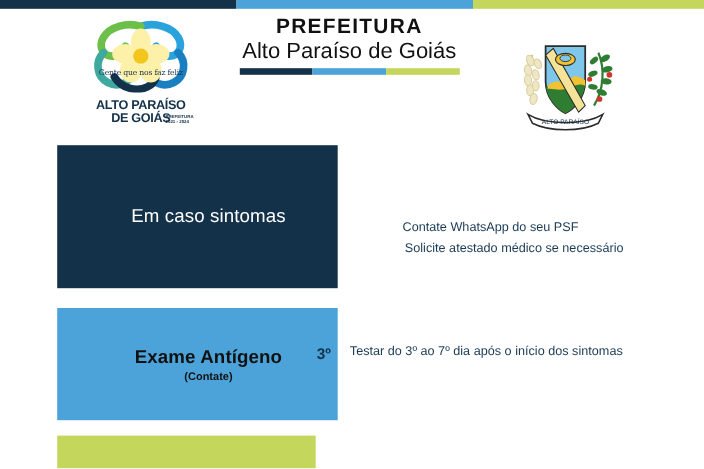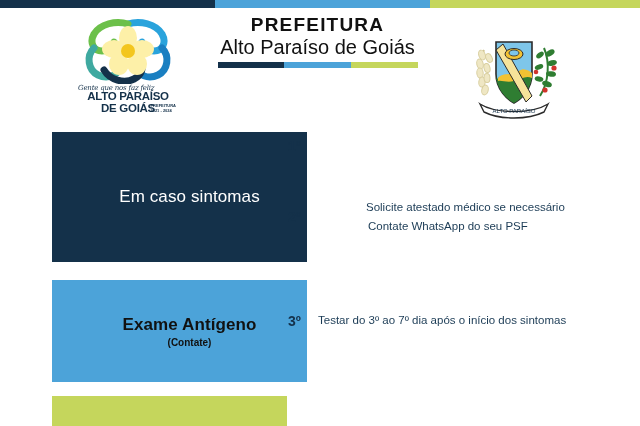--- a/index.html
+++ b/index.html
@@ -51,24 +51,24 @@
   }
   .city-logo .flower-wrap {
     position: relative;
     width: 100px;
     height: 66px;
   }
   .city-logo svg { display: block; }
   .logo-script {
     position: absolute;
     left: 0;
-    top: 66px;
+    top: 44px;
     width: 100px;
+    text-align: center;
     font-family: "DejaVu Serif", serif;
-    font-style: italic;
     font-size: 7px;
     color: #14314a;
     letter-spacing: -0.2px;
     white-space: nowrap;
   }
   .logo-name {
     position: absolute;
     left: 0;
     top: 72px;
     width: 100px;
@@ -356,22 +356,22 @@
 
     <div class="panel-footer"></div>
 
     <div class="step step-1">
       <div class="step-marker">1º</div>
     </div>
 
     <div class="step step-2">
       <div class="step-marker">2º</div>
       <div class="step-lines">
+        <div class="step-line">Contate  WhatsApp do seu  PSF</div>
         <div class="step-line">Solicite atestado médico  se necessário</div>
-        <div class="step-line">Contate  WhatsApp do seu  PSF</div>
       </div>
     </div>
 
     <div class="step step-3">
       <div class="step-marker">3º</div>
       <div class="step-lines">
         <div class="step-line">Testar do 3º ao 7º dia após o  início dos sintomas</div>
       </div>
     </div>
 

